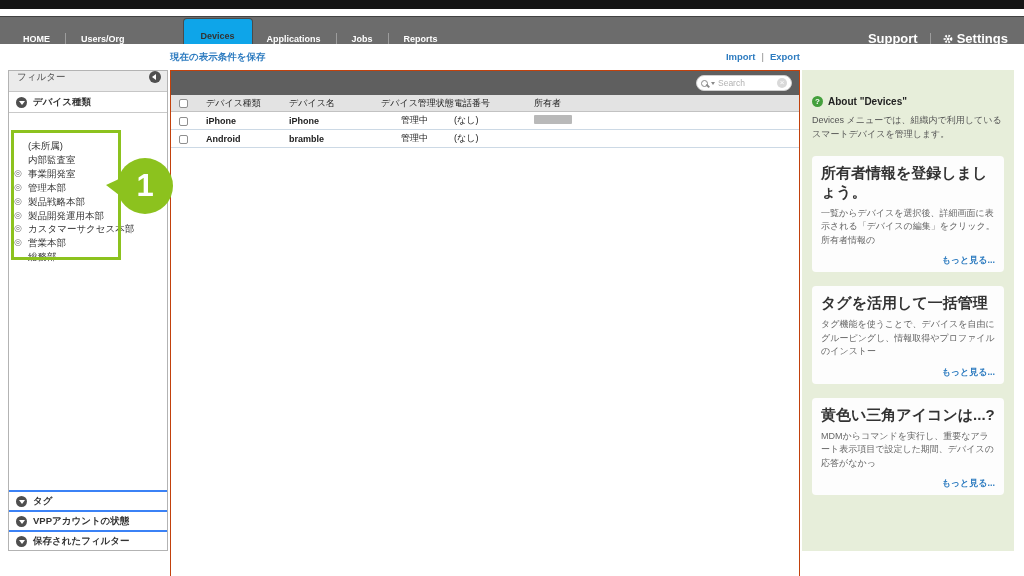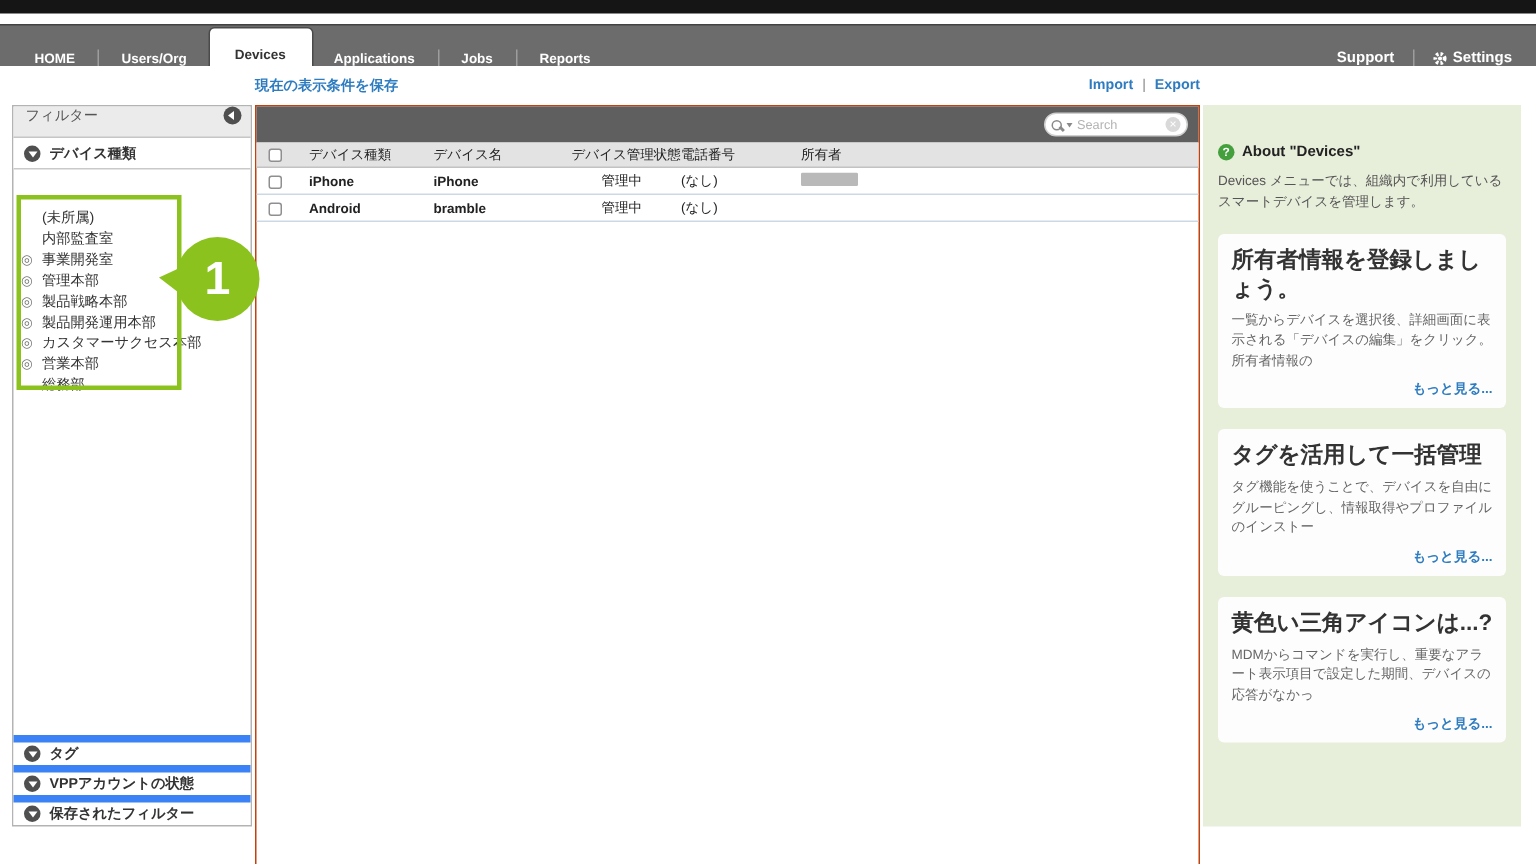--- a/index.html
+++ b/index.html
@@ -17,26 +17,26 @@
     position:absolute; top:16px; left:0; right:0; height:44px;
     background:#6c6c6c; border-top:1px solid #424242;
     display:flex; justify-content:space-between; align-items:center;
   }
   .nav-left { display:flex; align-items:center; height:100%; margin-left:8px; }
   .nav-tab {
     color:#fff; font-size:9px; font-weight:bold; padding:0 15px;
     line-height:28px; height:28px; cursor:pointer; white-space:nowrap;
   }
   .nav-tab.active {
-    background:#ffffff; color:#333; height:34px; line-height:34px; margin-top:-6px;
-    border-radius:3px 3px 0 0; box-shadow:0 0 0 1px #4a4a4a; padding:0 17px;
+    background:#0ea5e9; color:#333; height:34px; line-height:34px; margin-top:-6px;
+    border-radius:3px 3px 0 0; box-shadow:0 0 0 1px #4a4a4a; padding:0 17px;margin-left:44px;
   }
   .nav-sep { width:1px; height:11px; background:#9d9d9d; }
   .nav-right { display:flex; align-items:center; gap:12px; margin-right:16px; }
-  .nav-link { color:#fff; font-size:10px; font-weight:bold; display:flex; align-items:center; gap:4px; }
+  .nav-link { color:#fff; font-size:13px; font-weight:bold; display:flex; align-items:center; gap:4px; }
 
   
   .actions-bar { position:absolute; top:44px; left:0; right:0; height:40px; background:#fff; }
   .save-view {
     position:absolute; left:170px; top:7px; font-size:9.5px; font-weight:bold; color:#2e7cc0;
   }
   .imp-exp {
     position:absolute; right:224px; top:7px; font-size:9.5px; font-weight:bold; color:#2e7cc0;
     display:flex; gap:6px; align-items:center;
   }
@@ -83,21 +83,21 @@
     position:absolute; left:108px; top:87px; width:56px; height:56px; border-radius:50%;
     background:#8cc21e; color:#fff; z-index:6;
     display:flex; align-items:center; justify-content:center;
     font-size:31px; font-weight:bold;
   }
   .balloon-tail {
     position:absolute; left:-11px; top:21px; width:0; height:0;
     border-right:13px solid #8cc21e; border-top:6px solid transparent; border-bottom:10px solid transparent;
   }
   .sidebar-bottom { position:absolute; left:0; right:0; bottom:0; }
-  .sidebar-bottom .filter-row { border-bottom:none; border-top:5px solid #3b82f6; height:20px; }
+  .sidebar-bottom .filter-row { border-bottom:none; border-top:2px solid #3b82f6; height:20px; }
 
   
   .table-panel {
     position:absolute; left:170px; top:70px; width:630px; height:549px;
     border:1px solid #c2410c; background:#fff; display:flex; flex-direction:column;
   }
   .toolbar {
     height:24px; background:#5f5f5f; flex:0 0 auto;
     display:flex; align-items:center; justify-content:flex-end; padding-right:7px;
   }

